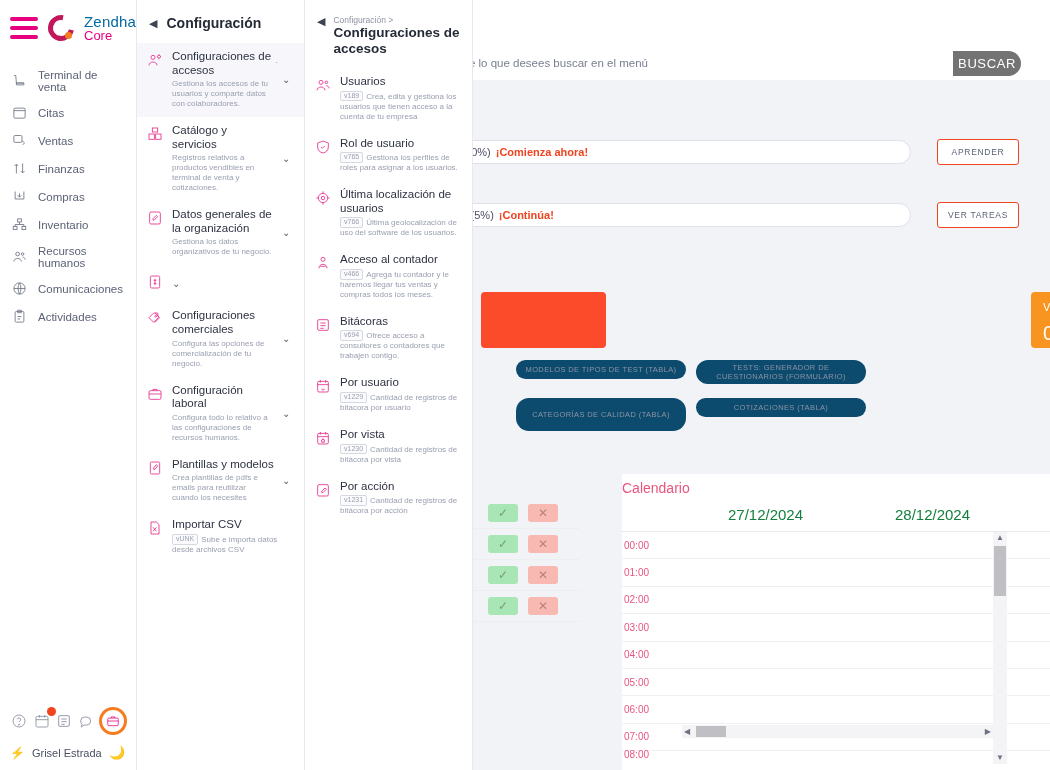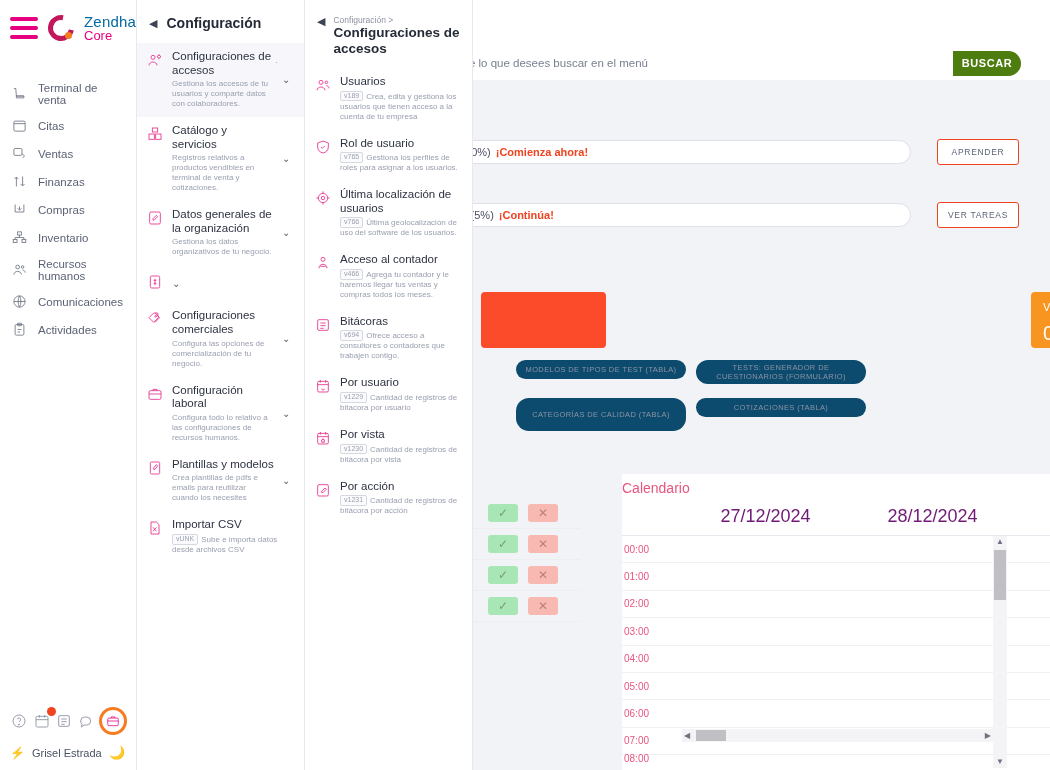--- a/index.html
+++ b/index.html
@@ -24,21 +24,21 @@
   .logo-mark .ring {
     position:absolute; inset:0; border-radius:50%;
     border:5px solid #c2185b; border-right-color:transparent;
     transform: rotate(-34deg);
   }
   .logo-mark .dot { position:absolute; right:2px; bottom:2px; width:7px; height:7px; border-radius:50%; background:#f57c20; }
   .brandtext { line-height:1.03; }
   .brandtext .b1 { font-size:15px; color:#0369a1; font-weight:400; letter-spacing:.2px;}
   .brandtext .b2 { font-size:13px; color:#e6007e; }
 
-  .navlist { margin-top:21px; }
+  .navlist { margin-top:8px; }
   .navitem {
     display:flex; align-items:center; gap:11px;
     padding:6px 10px 6px 11px; cursor:pointer;
     font-size:11.5px; color:#5b6275;
   }
   .navitem .ico { width:16px; height:16px; flex:0 0 16px; color:#6d7382; display:flex; align-items:center; justify-content:center;}
   .navitem .ico svg { width:15px; height:15px; stroke:#6d7382; fill:none; stroke-width:1.35; }
 
   .navbottom { margin-top:auto; padding-bottom:10px; }
   .quickicons { display:flex; align-items:center; justify-content:space-around; padding:0 8px 6px 8px; }
@@ -97,22 +97,22 @@
     display:flex; align-items:center;
   }
   .searchinput {
     flex:1; height:34px; border:none; outline:none; padding-left:16px;
     font-size:11.5px; color:#5b6275; font-family:"Liberation Sans", sans-serif;
     background:#fff;
   }
   .searchinput::placeholder { color:#7a8090; }
   .searchbtn {
     width:68px; height:25px; border:none; border-radius:0 13px 13px 0;
-    background:#4d7c0f; color:#fff; font-size:11px; letter-spacing:.6px;
-    font-weight:bold; cursor:pointer; margin-right:29px; font-family:"Liberation Sans", sans-serif;
+    background:#737373; color:#fff; font-size:13px; letter-spacing:.6px;
+    font-weight:normal; cursor:pointer; margin-right:29px; font-family:"Liberation Sans", sans-serif;
   }
   .belowsearch { position:absolute; left:421px; top:80px; right:0; height:198px; background:#f2f3f7;}
 
   .progrow { position:absolute; right:0; display:flex; align-items:center; gap:26px; }
   .progrow .bar {
     height:24px; border:1px solid #dfe1e9; border-radius:13px; background:#fff;
     display:flex; align-items:center; padding-left:18px; font-size:11px; color:#4b5162;
     white-space:nowrap;
   }
   .progrow .bar .hl { color:#f0431f; font-weight:bold; margin-left:5px; }
@@ -147,21 +147,21 @@
   .arrow-row { display:flex; gap:10px; padding:6px 0 6px 18px; border-bottom:1px solid #edeef2; }
   .arbtn { width:30px; height:18px; border-radius:3px; display:flex; align-items:center; justify-content:center; font-size:12px; cursor:pointer;}
   .arbtn.ok { background:#a9e6b5; color:#7b9b83; }
   .arbtn.no { background:#f8b9b3; color:#b98078; }
 
   
   .calendar { position:absolute; left:622px; top:474px; right:0; bottom:0; background:#fff; }
   .calendar .ctitle { font-size:14px; color:#e8557f; padding:6px 0 10px 0; }
   .calhead { display:flex; border-bottom:1px solid #e8e8ef; padding-bottom:8px; }
   .calhead .spacer { width:60px; flex:0 0 60px; }
-  .calhead .dcell { flex:0 0 167px; text-align:center; font-size:18px; color:#701a75; }
+  .calhead .dcell { flex:0 0 167px; text-align:center; font-size:15px; color:#15803d; }
   .calbody { position:relative; height:232px; overflow:hidden; }
   .hourrow { display:flex; align-items:center; height:27.4px; border-bottom:1px solid #f0f0f4; }
   .hourrow .hlabel { width:60px; flex:0 0 60px; font-size:10px; color:#e8557f; padding-left:2px; }
   .hourrow .hcell { flex:1; }
   .vscroll {
     position:absolute; right:43px; top:0; width:14px; height:232px;
     background:#f4f4f6; display:flex; flex-direction:column; align-items:center;
   }
   .vscroll .arr { font-size:8px; color:#6d7382; line-height:12px; }
   .vscroll .thumb { width:12px; height:50px; background:#bfbfc4; margin:2px 0; }

